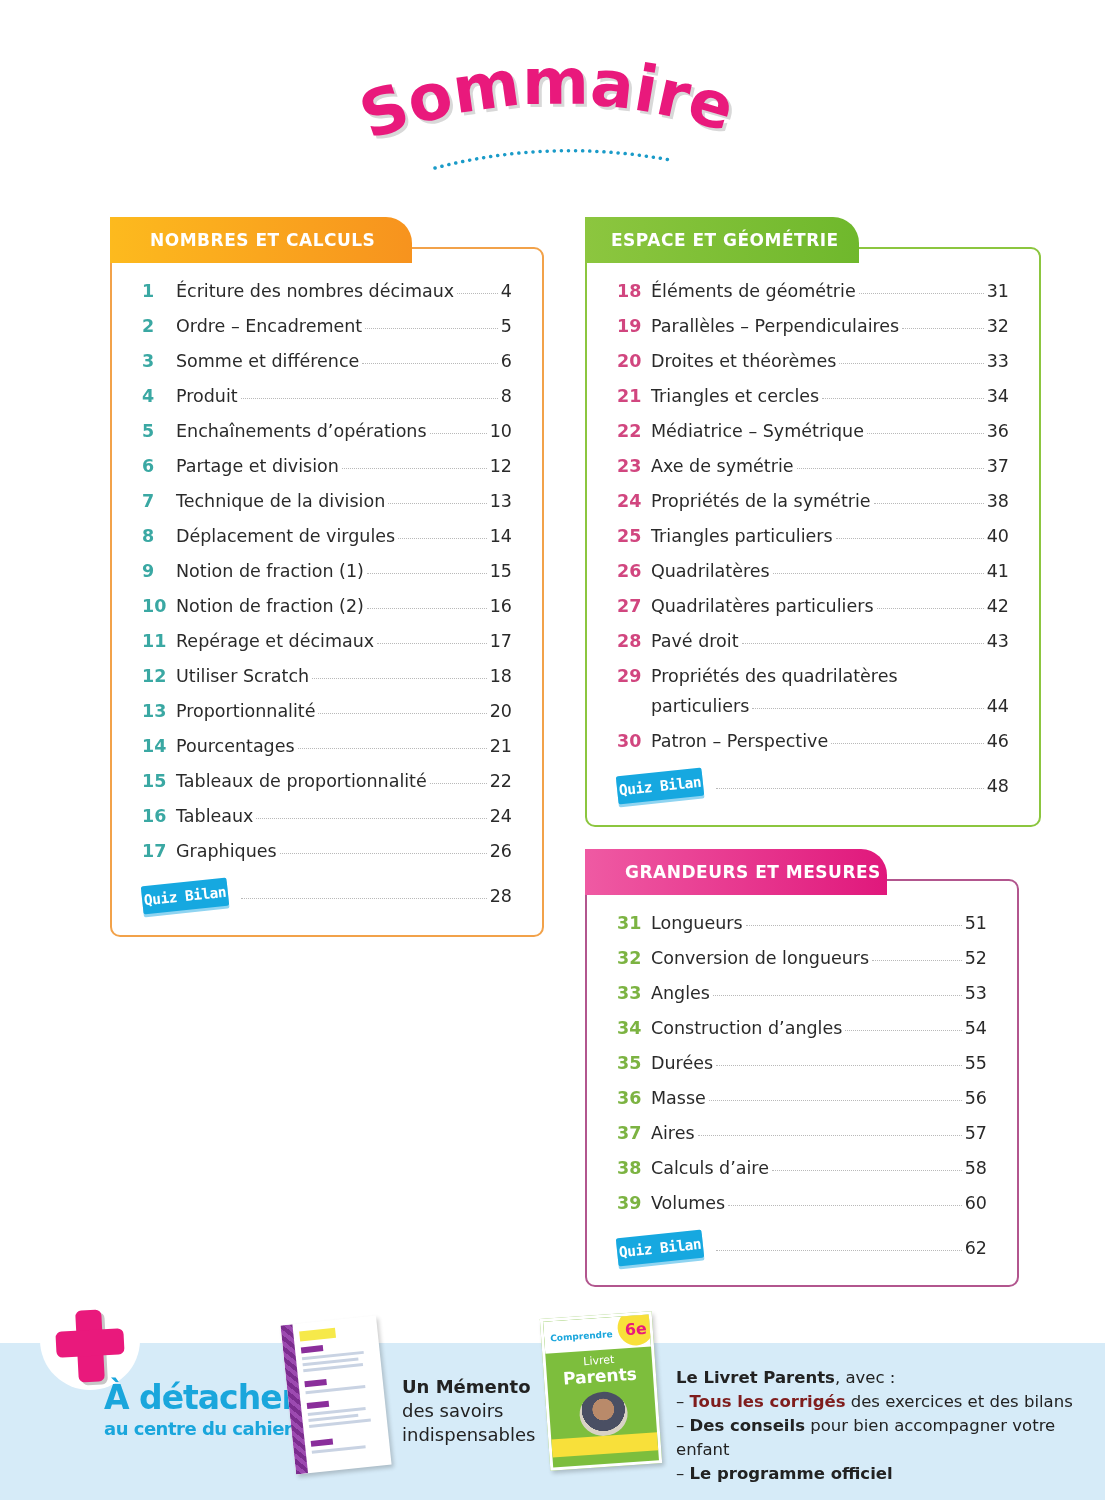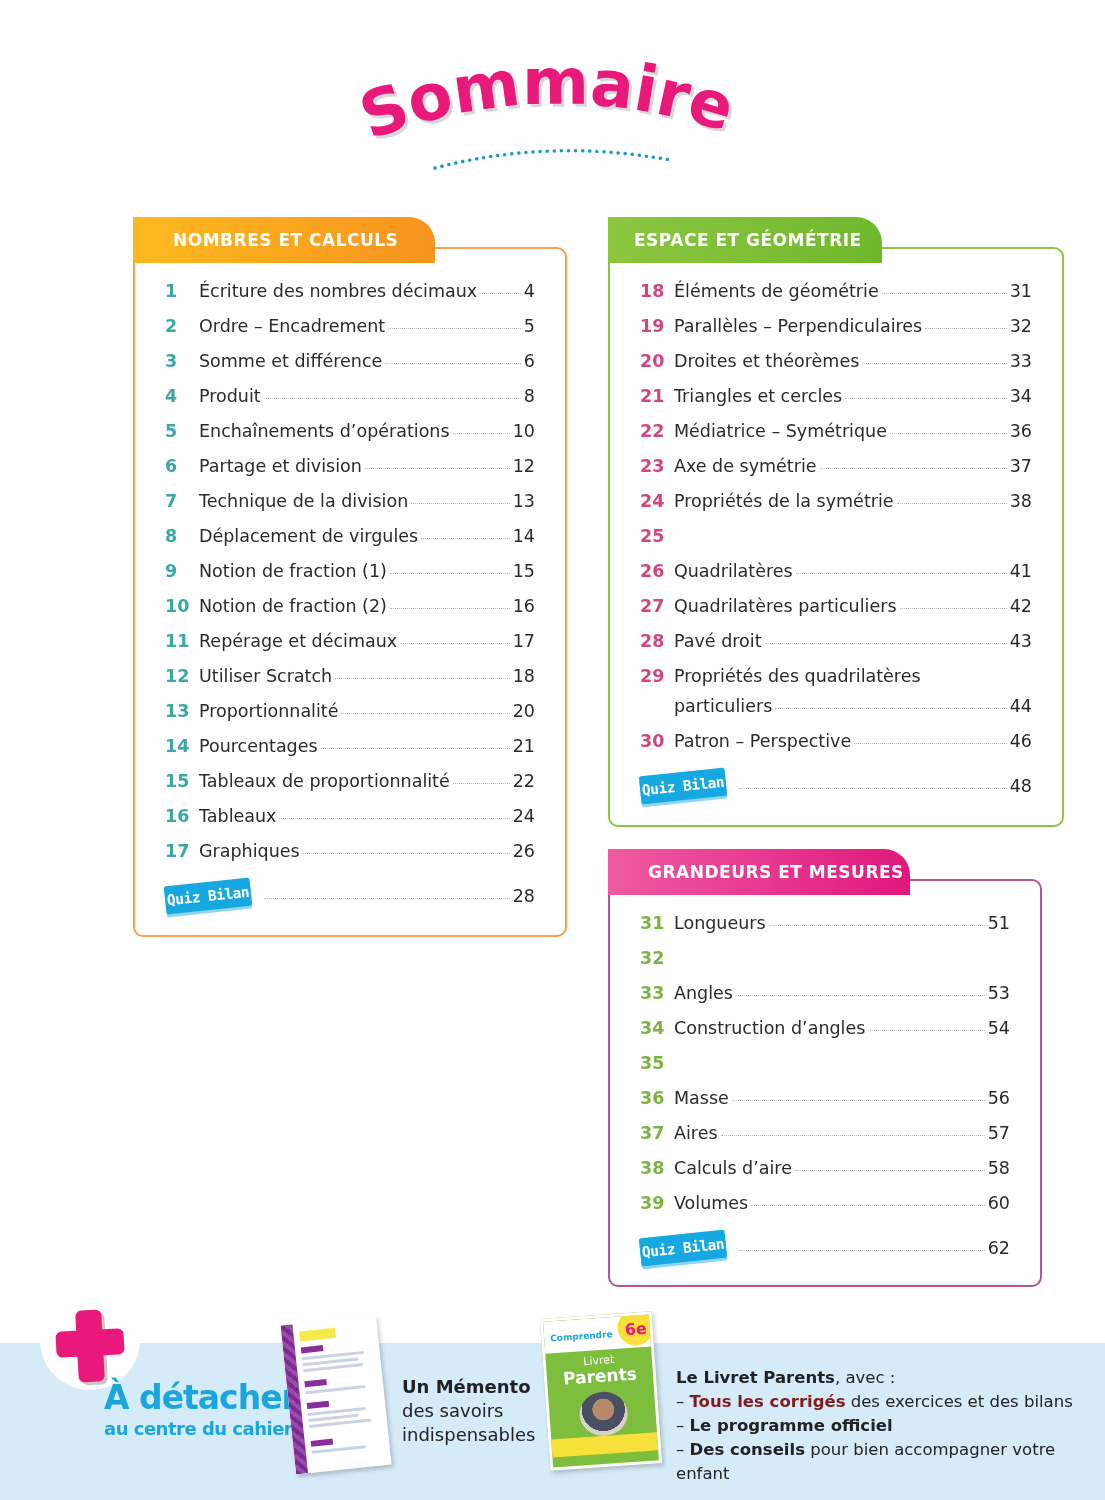--- a/index.html
+++ b/index.html
@@ -4,21 +4,21 @@
 <style>
   * { box-sizing: border-box; margin: 0; padding: 0; }
   html, body { width: 1105px; height: 1500px; background: #ffffff; overflow: hidden; }
   body { position: relative; font-family: "DejaVu Sans", "Liberation Sans", sans-serif; color: #2a2a2a; }
 
   
   .title-wrap { position: absolute; left: 350px; top: 60px; width: 400px; height: 120px; }
   .title-wrap svg { width: 400px; height: 120px; }
 
   
-  .section { position: absolute; border: 2px solid; border-radius: 10px; background: #fff; margin-left: 23px; }
+  .section { position: absolute; border: 2px solid; border-radius: 10px; background: #fff; }
   .section .tab {
     position: absolute; left: -2px; top: -32px; height: 46px;
     border-radius: 0 26px 0 0; color: #fff; font-weight: bold;
     font-size: 17px; letter-spacing: 0.5px; line-height: 46px; padding-left: 40px;
     font-family: "DejaVu Sans", sans-serif;
   }
   .s-nombres { left: 110px; top: 247px; width: 434px; height: 690px; border-color: #f2a24a; }
   .s-nombres .tab { width: 302px; background: linear-gradient(90deg, #fdba1e 0%, #f7931e 100%); padding-left: 40px; }
   .s-espace { left: 585px; top: 247px; width: 456px; height: 580px; border-color: #8cc63f; }
   .s-espace .tab { width: 274px; background: linear-gradient(90deg, #8cc63f 0%, #6fb82c 100%); padding-left: 26px; }
@@ -302,20 +302,25 @@
       <div class="item" style="top: 242px;">
         <span class="num">24</span>
         <div class="label-row">
           <span class="lbl">Propriétés de la symétrie</span>
           <span class="dots"></span>
           <span class="page">38</span>
         </div>
       </div>
       <div class="item" style="top: 277px;">
         <span class="num">25</span>
+        <div class="label-row">
+          <span class="lbl">Triangles particuliers</span>
+          <span class="dots"></span>
+          <span class="page">40</span>
+        </div>
       </div>
       <div class="item" style="top: 312px;">
         <span class="num">26</span>
         <div class="label-row">
           <span class="lbl">Quadrilatères</span>
           <span class="dots"></span>
           <span class="page">41</span>
         </div>
       </div>
       <div class="item" style="top: 347px;">
@@ -367,39 +372,49 @@
       <div class="item" style="top: 32px;">
         <span class="num">31</span>
         <div class="label-row">
           <span class="lbl">Longueurs</span>
           <span class="dots"></span>
           <span class="page">51</span>
         </div>
       </div>
       <div class="item" style="top: 67px;">
         <span class="num">32</span>
+        <div class="label-row">
+          <span class="lbl">Conversion de longueurs</span>
+          <span class="dots"></span>
+          <span class="page">52</span>
+        </div>
       </div>
       <div class="item" style="top: 102px;">
         <span class="num">33</span>
         <div class="label-row">
           <span class="lbl">Angles</span>
           <span class="dots"></span>
           <span class="page">53</span>
         </div>
       </div>
       <div class="item" style="top: 137px;">
         <span class="num">34</span>
         <div class="label-row">
           <span class="lbl">Construction d’angles</span>
           <span class="dots"></span>
           <span class="page">54</span>
         </div>
       </div>
       <div class="item" style="top: 172px;">
         <span class="num">35</span>
+        <div class="label-row">
+          <span class="lbl">Durées</span>
+          <span class="dots"></span>
+          <span class="page">55</span>
+        </div>
       </div>
       <div class="item" style="top: 207px;">
         <span class="num">36</span>
         <div class="label-row">
           <span class="lbl">Masse</span>
           <span class="dots"></span>
           <span class="page">56</span>
         </div>
       </div>
       <div class="item" style="top: 242px;">
@@ -472,15 +487,15 @@
   <div class="pour">Comprendre</div>
   <div class="livret">Livret</div>
   <div class="parents">Parents</div>
   <div class="photo"></div>
   <div class="yellow"></div>
 </div>
 
 <div class="parents-text">
   <div><span class="b">Le Livret Parents</span><span>, avec :</span></div>
   <div><span>– </span><span class="red">Tous les corrigés</span><span> des exercices et des bilans</span></div>
+  <div><span>– </span><span class="b">Des conseils</span><span> pour bien accompagner votre enfant</span></div>
   <div><span>– </span><span class="b">Le programme officiel</span></div>
-  <div><span>– </span><span class="b">Des conseils</span><span> pour bien accompagner votre enfant</span></div>
 </div>
 
 </body></html>

